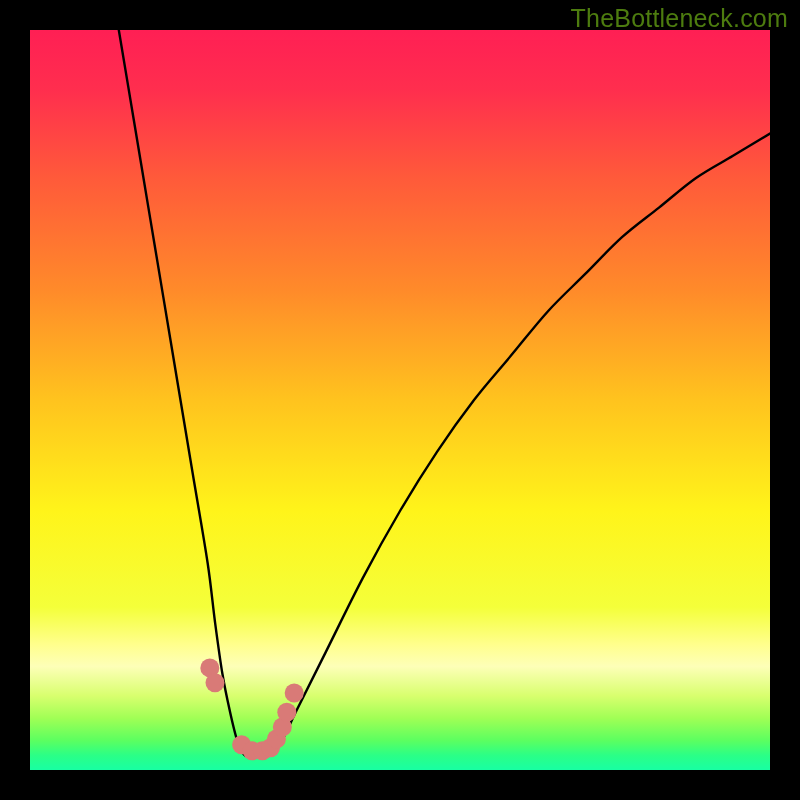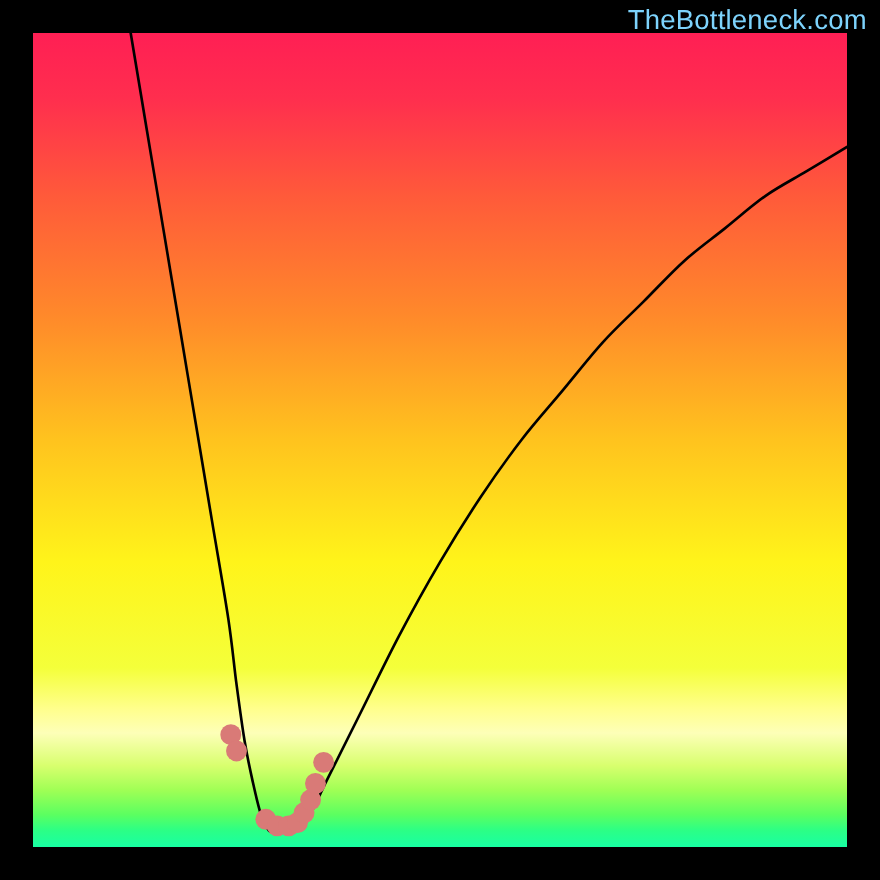--- a/index.html
+++ b/index.html
@@ -28,21 +28,21 @@
     overflow: hidden;
   }
   .gradient {
     position: absolute;
     inset: 0;
   }
   .watermark {
     position: absolute;
     top: 4px;
     right: 12px;
-    color: #7dd3fc;
+    color: #4d7c0f;
     font-size: 25px;
     font-weight: 400;
     letter-spacing: 0.2px;
   }
   .curve {
     position: absolute;
     inset: 0;
     width: 740px;
     height: 740px;
   }

